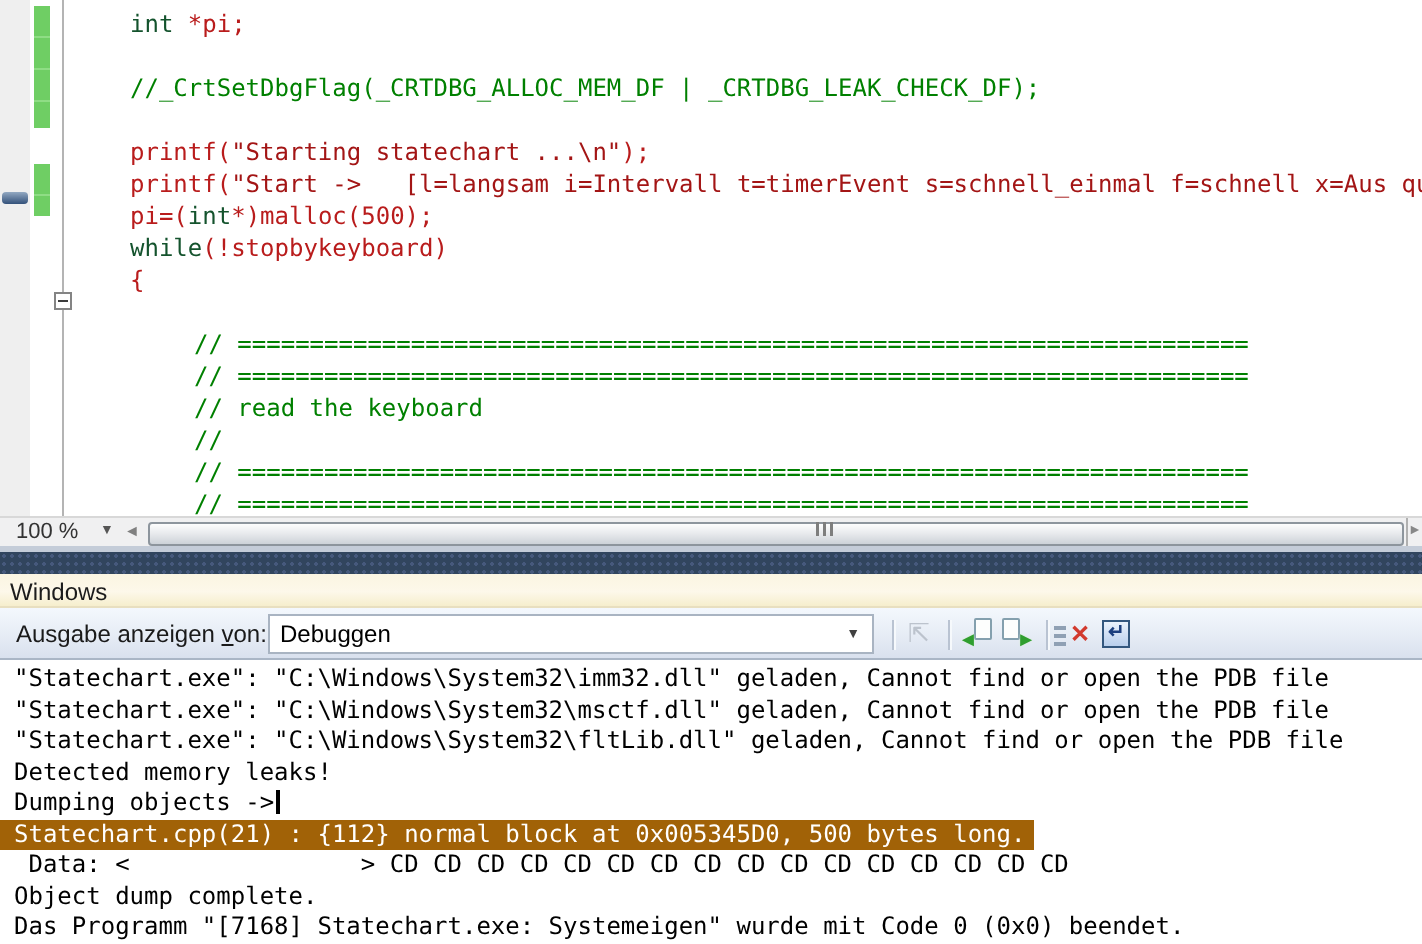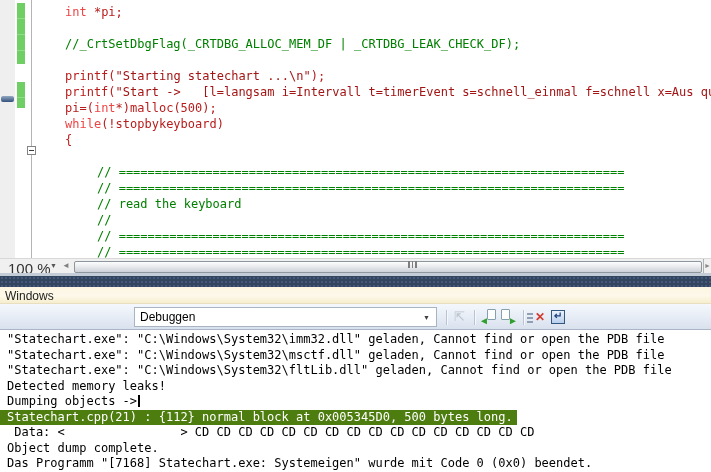--- a/index.html
+++ b/index.html
@@ -17,30 +17,30 @@
                background:linear-gradient(180deg,#93a9c2,#33517a);}
   #outline-line{position:absolute;left:31px;top:0;width:1px;height:258px;background:#b4b4b4;}
   #collapse-box{position:absolute;left:27px;top:146px;width:9px;height:9px;background:#fff;
                 border:1px solid #848484;box-sizing:border-box;}
   #collapse-box .minus{position:absolute;left:1px;top:3px;width:5px;height:1px;background:#3c3c3c;}
   #code-area{position:absolute;left:0;top:0;right:0;height:258px;padding-top:4px;
              font-family:"DejaVu Sans Mono",monospace;font-size:12px;line-height:16px;
              white-space:pre;overflow:hidden;}
   .code-line{height:16px;padding-left:65px;}
   .code-line.ind1{padding-left:97px;}
-  .tok-kw{color:#ef4444;margin-top:32px;}
+  .tok-kw{color:#14532d;margin-top:32px;}
   .tok-com{color:#008000;}
   .tok-str{color:#a31515;}
   .tok-pln{color:#b91c1c;}
 
   
   #hscroll-strip{position:absolute;left:0;top:258px;width:711px;height:15px;background:#f0f0f1;
                  border-top:1px solid #d8d8d8;box-sizing:border-box;}
   #zoom-select{position:absolute;left:4px;top:0;width:56px;height:14px;cursor:default;}
-  #zoom-level{position:absolute;left:4px;top:1px;font-size:15px;color:#333;}
+  #zoom-level{position:absolute;left:4px;top:1px;font-size:11px;color:#333;}
   #zoom-caret{position:absolute;left:46px;top:3px;font-size:7px;color:#555;}
   #hscroll-left{position:absolute;left:62px;top:2px;font-size:8px;color:#808080;}
   #hscroll-track{position:absolute;left:72px;top:0;width:630px;height:14px;}
   #hscroll-thumb{position:absolute;left:2px;top:2px;width:626px;height:10px;border:1px solid #8d959d;
                  border-radius:2px;background:linear-gradient(180deg,#fdfdfd 0%,#e9ebee 45%,#cdd2d8 100%);}
   #hscroll-grip{position:absolute;left:408px;top:2px;width:9px;height:7px;
                 background:repeating-linear-gradient(90deg,#7e7e7e 0 1.5px,transparent 1.5px 3.5px);}
   #hscroll-right{position:absolute;left:703px;top:0;width:8px;height:14px;border-left:1px solid #b0b0b0;
                  font-size:7px;color:#888;padding-top:3px;box-sizing:border-box;text-align:center;}
 
@@ -77,21 +77,21 @@
   #btn-clear .glyph{position:absolute;right:0;top:1px;font-size:12px;font-weight:bold;color:#d23a2e;}
   #btn-wrap .box{position:absolute;left:1px;top:1px;width:14px;height:14px;border:1px solid #33577e;
                  box-sizing:border-box;background:linear-gradient(180deg,#eaf2fc,#b9cfec);}
   #btn-wrap .glyph{position:absolute;left:4px;top:1px;font-size:10px;color:#1c3f7e;font-weight:bold;}
 
   
   #output-console{position:absolute;left:0;top:330px;width:711px;height:142px;background:#fff;
                   font-family:"DejaVu Sans Mono",monospace;font-size:12px;line-height:15.5px;
                   padding:2px 0 0 7px;box-sizing:border-box;white-space:pre;overflow:hidden;}
   .out-line{height:15.5px;}
-  .out-line.hl{background:#4d7c0f;color:#fff;width:fit-content;margin-left:-7px;
+  .out-line.hl{background:#a16207;color:#fff;width:fit-content;margin-left:-7px;
                padding:0 4px 0 7px;}
   .caret{display:inline-block;width:1.5px;height:12px;background:#000;vertical-align:-2px;margin-left:1px;}
 </style>
 </head>
 <body>
 
 <div id="app">
 
   <div id="editor">
     <div id="indicator-margin"></div>
@@ -118,20 +118,21 @@
     <div id="hscroll-right">►</div>
   </div>
 
   <div id="splitter"></div>
 
   <div id="panel-title">
     <span class="txt">Windows</span>
   </div>
 
   <div id="panel-toolbar">
+    <span id="show-output-label"><span>Ausgabe anzeigen </span><span class="accel">v</span><span>on:</span></span>
     <div id="source-combo">
       <span class="val">Debuggen</span>
       <span class="arrow">▼</span>
     </div>
     <div class="tb-sep" style="left:446px"></div>
     <div class="tb-btn" id="btn-find" style="left:452px">
       <span class="glyph">⇱</span>
     </div>
     <div class="tb-sep" style="left:474px"></div>
     <div class="tb-btn" id="btn-prev" style="left:479px">

